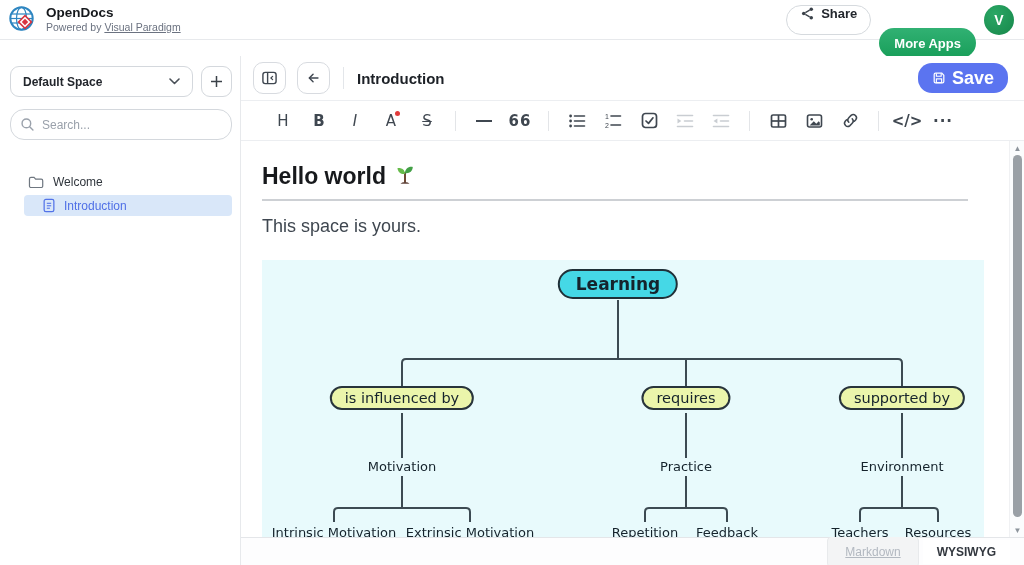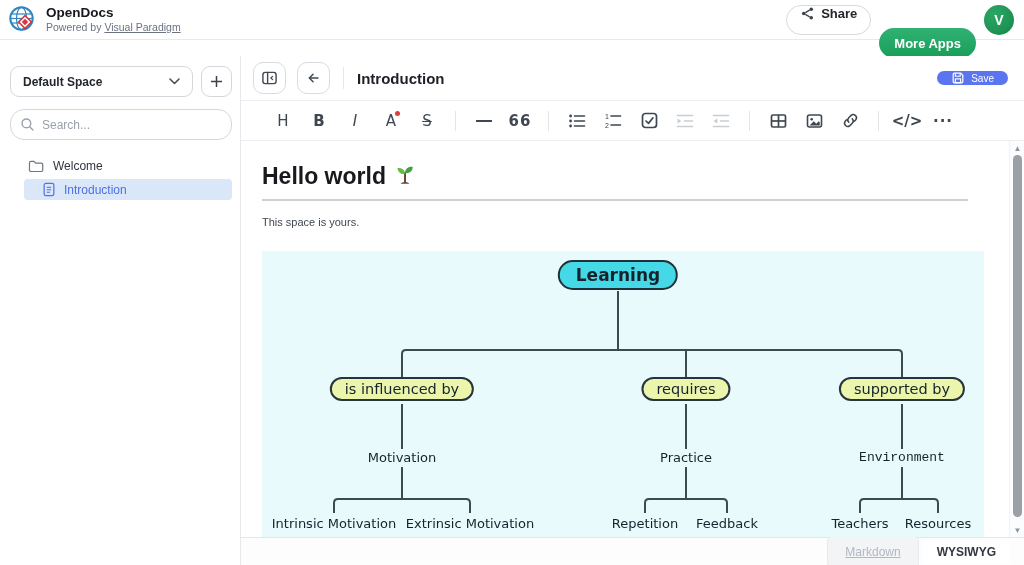--- a/index.html
+++ b/index.html
@@ -24,31 +24,31 @@
 
   
   .sidebar { width:241px; flex:0 0 241px; border-right:1px solid #e7e9ec; background:#fff; padding-top:10px; }
   .space-row { display:flex; align-items:center; gap:8px; padding:0 8px 0 10px; }
   .space-select { flex:1; height:31px; border:1px solid #d4d8dd; border-radius:9px; display:flex; align-items:center; padding:0 12px; font-size:12px; font-weight:bold; color:#23272d; cursor:pointer; background:#fff; }
   .space-select .chev { margin-left:auto; }
   .add-btn { width:31px; height:31px; border:1px solid #d4d8dd; border-radius:9px; background:#fff; display:flex; align-items:center; justify-content:center; font-size:17px; color:#3b4148; cursor:pointer; }
   .search-box { margin:12px 8px 0 10px; height:31px; border:1px solid #d4d8dd; border-radius:14px; display:flex; align-items:center; padding:0 9px; gap:7px; background:#fff; }
   .search-box input { border:none; outline:none; flex:1; font-size:12px; color:#3b4148; font-family:"Liberation Sans",sans-serif; background:transparent; }
   .search-box input::placeholder { color:#9aa1ab; }
-  .tree { margin-top:16px; font-size:12px; }
+  .tree { margin-top:32px; font-size:12px; }
   .tree-folder { display:flex; align-items:center; gap:9px; padding:3px 8px 3px 28px; color:#2f353c; cursor:pointer; }
   .tree-page { display:flex; align-items:center; gap:8px; margin:3px 8px 0 24px; padding:3px 0 3px 18px; background:#d9e7f9; border-radius:4px; color:#4f6fe6; cursor:pointer; }
 
   
   .main { flex:1; display:flex; flex-direction:column; min-width:0; background:#fff; }
   .doc-header { height:45px; flex:0 0 45px; display:flex; align-items:center; padding:0 16px 0 12px; border-bottom:1px solid #eceef1; }
   .icon-btn { width:33px; height:32px; border:1px solid #d8dbe0; border-radius:10px; background:#fff; display:flex; align-items:center; justify-content:center; cursor:pointer; margin-right:11px; }
   .vdivider { width:1px; height:22px; background:#e3e6ea; margin:0 13px 0 2px; }
   .doc-title { font-size:15px; font-weight:bold; color:#1d2127; }
-  .save-btn { margin-left:auto; display:flex; align-items:center; gap:6px; height:14px; padding:0 14px; background:#5b74f0; border:none; border-radius:14px; color:#fff; font-size:10px; font-weight:normal; cursor:pointer; }
+  .save-btn { margin-left:auto; display:flex; align-items:center; gap:6px; height:30px; padding:0 14px; background:#5b74f0; border:none; border-radius:14px; color:#fff; font-size:18px; font-weight:bold; cursor:pointer; }
 
   
   .toolbar { height:40px; flex:0 0 40px; display:flex; align-items:center; padding:0 0 0 26px; border-bottom:1px solid #eceef1; gap:4px; }
   .tb-btn { width:30px; height:28px; border:none; background:transparent; border-radius:6px; display:flex; align-items:center; justify-content:center; cursor:pointer; color:#3f4750; font-size:15px; margin:0 1px; }
   .tb-btn.txt { font-family:"DejaVu Sans",sans-serif; font-size:15px; }
   .tb-btn.disabled { cursor:default; }
   .tb-sep { width:1px; height:20px; background:#e3e5e8; margin:0 8px; }
   .tb-bold { font-weight:bold; }
   .tb-italic { font-style:italic; font-family:"Liberation Serif",serif; }
   .tb-strike { text-decoration:line-through; }
@@ -56,21 +56,21 @@
   .tb-color .dot { position:absolute; top:4px; right:6px; width:5px; height:5px; border-radius:50%; background:#e23b3b; }
   .tb-quote { font-size:13px; font-weight:bold; letter-spacing:1px; }
   .tb-code { font-size:13px; font-weight:bold; font-family:"DejaVu Sans Mono",monospace; }
   .tb-more { font-size:15px; font-weight:bold; letter-spacing:1px; }
 
   
   .content { flex:1; position:relative; min-height:0; background:#fff; overflow:hidden; }
   .content-inner { padding:22px 40px 0 21px; }
   .doc-h1 { font-size:23px; font-weight:bold; color:#17191c; display:flex; align-items:flex-start; gap:8px; }
   .doc-hr { height:2px; background:#cdd0d4; border:none; margin:9px 16px 0 0; }
-  .doc-p { margin-top:15px; font-size:11px; color:#3f4750; }
+  .doc-p { margin-top:15px; font-size:18px; color:#3f4750; }
 
   
   .diagram { position:relative; margin-top:23px; width:722px; height:294px; background:#e8fafc; font-family:"DejaVu Sans",sans-serif; cursor:pointer; }
   .diagram svg.links { position:absolute; left:0; top:0; }
   .node { position:absolute; transform:translateX(-50%); white-space:nowrap; color:#15232c; }
   .node-root { background:#45d8e6; border:2px solid #203038; border-radius:17px; padding:3px 16px; font-size:17px; font-weight:bold; }
   .node-rel { background:#ebf5ab; border:2px solid #28343b; border-radius:14px; padding:2px 13px; font-size:14.5px; }
   .node-label { font-size:13px; }
 
   
@@ -325,21 +325,21 @@
               </g>
             </svg>
             <div class="node node-rel" style="left:140px; top:126px;">is influenced by</div>
 
             <div class="node node-root" style="left:356px; top:9px;">Learning</div>
             <div class="node node-rel" style="left:424px; top:126px;">requires</div>
             <div class="node node-rel" style="left:640px; top:126px;">supported by</div>
 
             <div class="node node-label" style="left:140px; top:199px;">Motivation</div>
             <div class="node node-label" style="left:424px; top:199px;">Practice</div>
-            <div class="node node-label" style="left:640px; top:199px;font-family:Liberation Mono, monospace;">Environment</div>
+            <div class="node node-label" style="left:640px; top:199px;">Environment</div>
 
             <div class="node node-label" style="left:72px;  top:265px;">Intrinsic Motivation</div>
             <div class="node node-label" style="left:208px; top:265px;">Extrinsic Motivation</div>
             <div class="node node-label" style="left:383px; top:265px;">Repetition</div>
             <div class="node node-label" style="left:465px; top:265px;">Feedback</div>
             <div class="node node-label" style="left:598px; top:265px;">Teachers</div>
             <div class="node node-label" style="left:676px; top:265px;">Resources</div>
           </div>
         </div>
 

